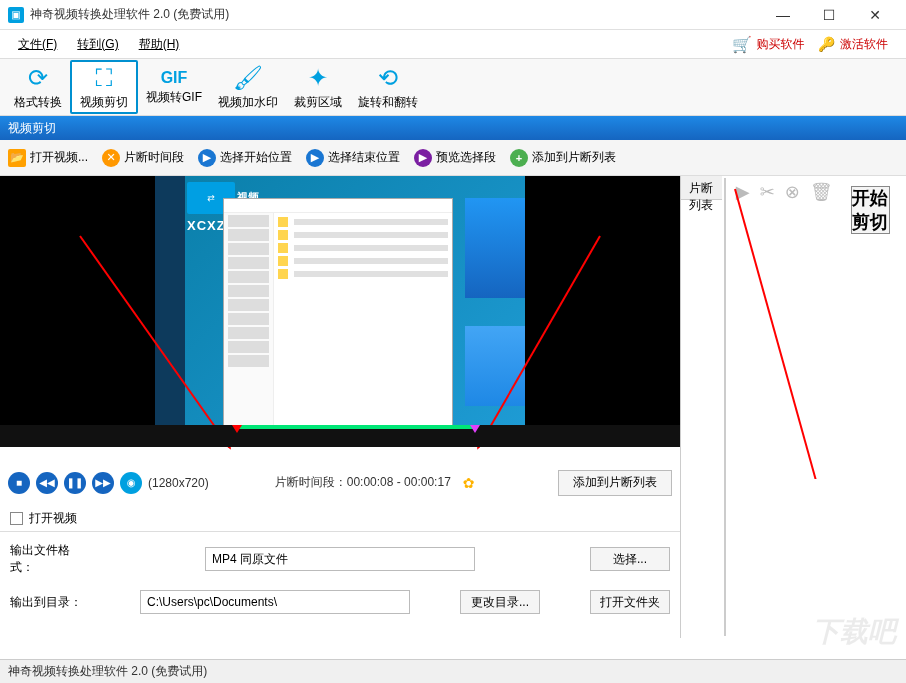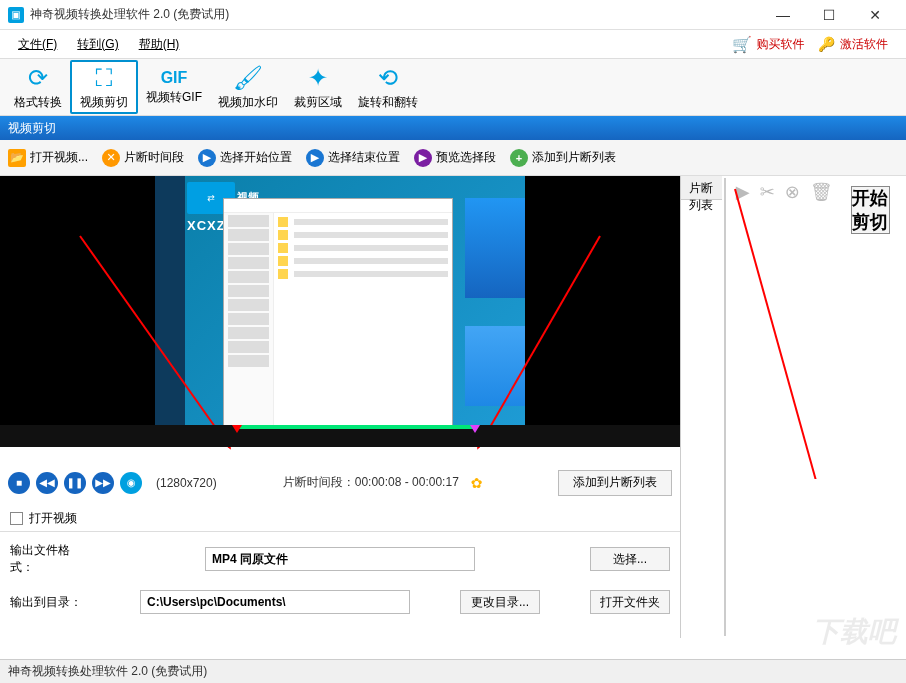--- a/index.html
+++ b/index.html
@@ -57,32 +57,32 @@
 
 .timeline-strip { height: 24px; background: #111; position: relative; }
 .timeline-active { position: absolute; left: 235px; width: 240px; top: 0; height: 4px; background: #00e676; }
 .marker-start { position: absolute; left: 232px; top: 0; width: 0; height: 0; border-left: 5px solid transparent; border-right: 5px solid transparent; border-top: 8px solid #f00; }
 .marker-end { position: absolute; left: 470px; top: 0; width: 0; height: 0; border-left: 5px solid transparent; border-right: 5px solid transparent; border-top: 8px solid #e040fb; }
 .timeline-gap { height: 14px; background: #fff; }
 
 .controls-row { height: 50px; padding: 8px; display: flex; align-items: center; gap: 6px; }
 .ctrl-btn { width: 22px; height: 22px; border-radius: 50%; background: #1565c0; color: #fff; display: flex; align-items: center; justify-content: center; font-size: 10px; cursor: pointer; }
 .ctrl-btn.cam { background: #00a0e0; }
-.res-label { margin-left: 8px; font-size: 12px; color: #333; }
+.res-label { margin-left: 0; font-size: 12px; color: #333; }
 .time-label { margin-left: 60px; font-size: 12px; color: #333; }
 .gear-icon { margin-left: 6px; color: #ffb300; font-size: 14px; }
 .add-frag-btn { margin-left: auto; height: 26px; padding: 0 14px; border: 1px solid #bbb; background: #f5f5f5; font-size: 12px; cursor: pointer; }
 
 .crop-row { padding: 4px 10px; display: flex; align-items: center; gap: 6px; font-size: 12px; }
 .chk { width: 13px; height: 13px; border: 1px solid #888; }
 
 .output-section { padding: 10px; border-top: 1px solid #ddd; }
 .out-row { display: flex; align-items: center; gap: 14px; margin-bottom: 14px; font-size: 12px; justify-content: space-between; }
 .out-label { width: 80px; }
-.out-input { width: 270px; height: 24px; border: 1px solid #bbb; padding: 0 6px; font-size: 12px; font-weight: bold; }
+.out-input { width: 270px; height: 24px; border: 1px solid #bbb; padding: 0 6px; font-size: 12px; }
 .out-btn { width: 80px; height: 24px; border: 1px solid #bbb; background: #f5f5f5; font-size: 12px; cursor: pointer; }
 
 .right-pane { width: 220px; border-left: 1px solid #ccc; display: flex; flex-direction: row; }
 .frag-header { height: 24px; background: #f0f0f0; font-size: 12px; padding: 4px 8px; border-bottom: 1px solid #ccc; }
 .frag-list { flex: 1; background: #fff; border: 1px solid #ccc; margin: 2px; position: relative; }
 .frag-tools { height: 32px; display: flex; align-items: center; justify-content: flex-start; gap: 10px; padding: 0 8px; }
 .frag-tool-icon { font-size: 18px; color: #bbb; }
 .start-cut-btn { margin: 10px; height: 48px; border: 1px solid #888; background: #f5f5f5; font-size: 18px; font-weight: bold; display: flex; align-items: center; justify-content: center; cursor: pointer; }
 
 .statusbar { position: absolute; bottom: 0; left: 0; right: 0; height: 24px; background: #f0f0f0; border-top: 1px solid #ccc; font-size: 12px; display: flex; align-items: center; padding: 0 8px; color: #333; }

